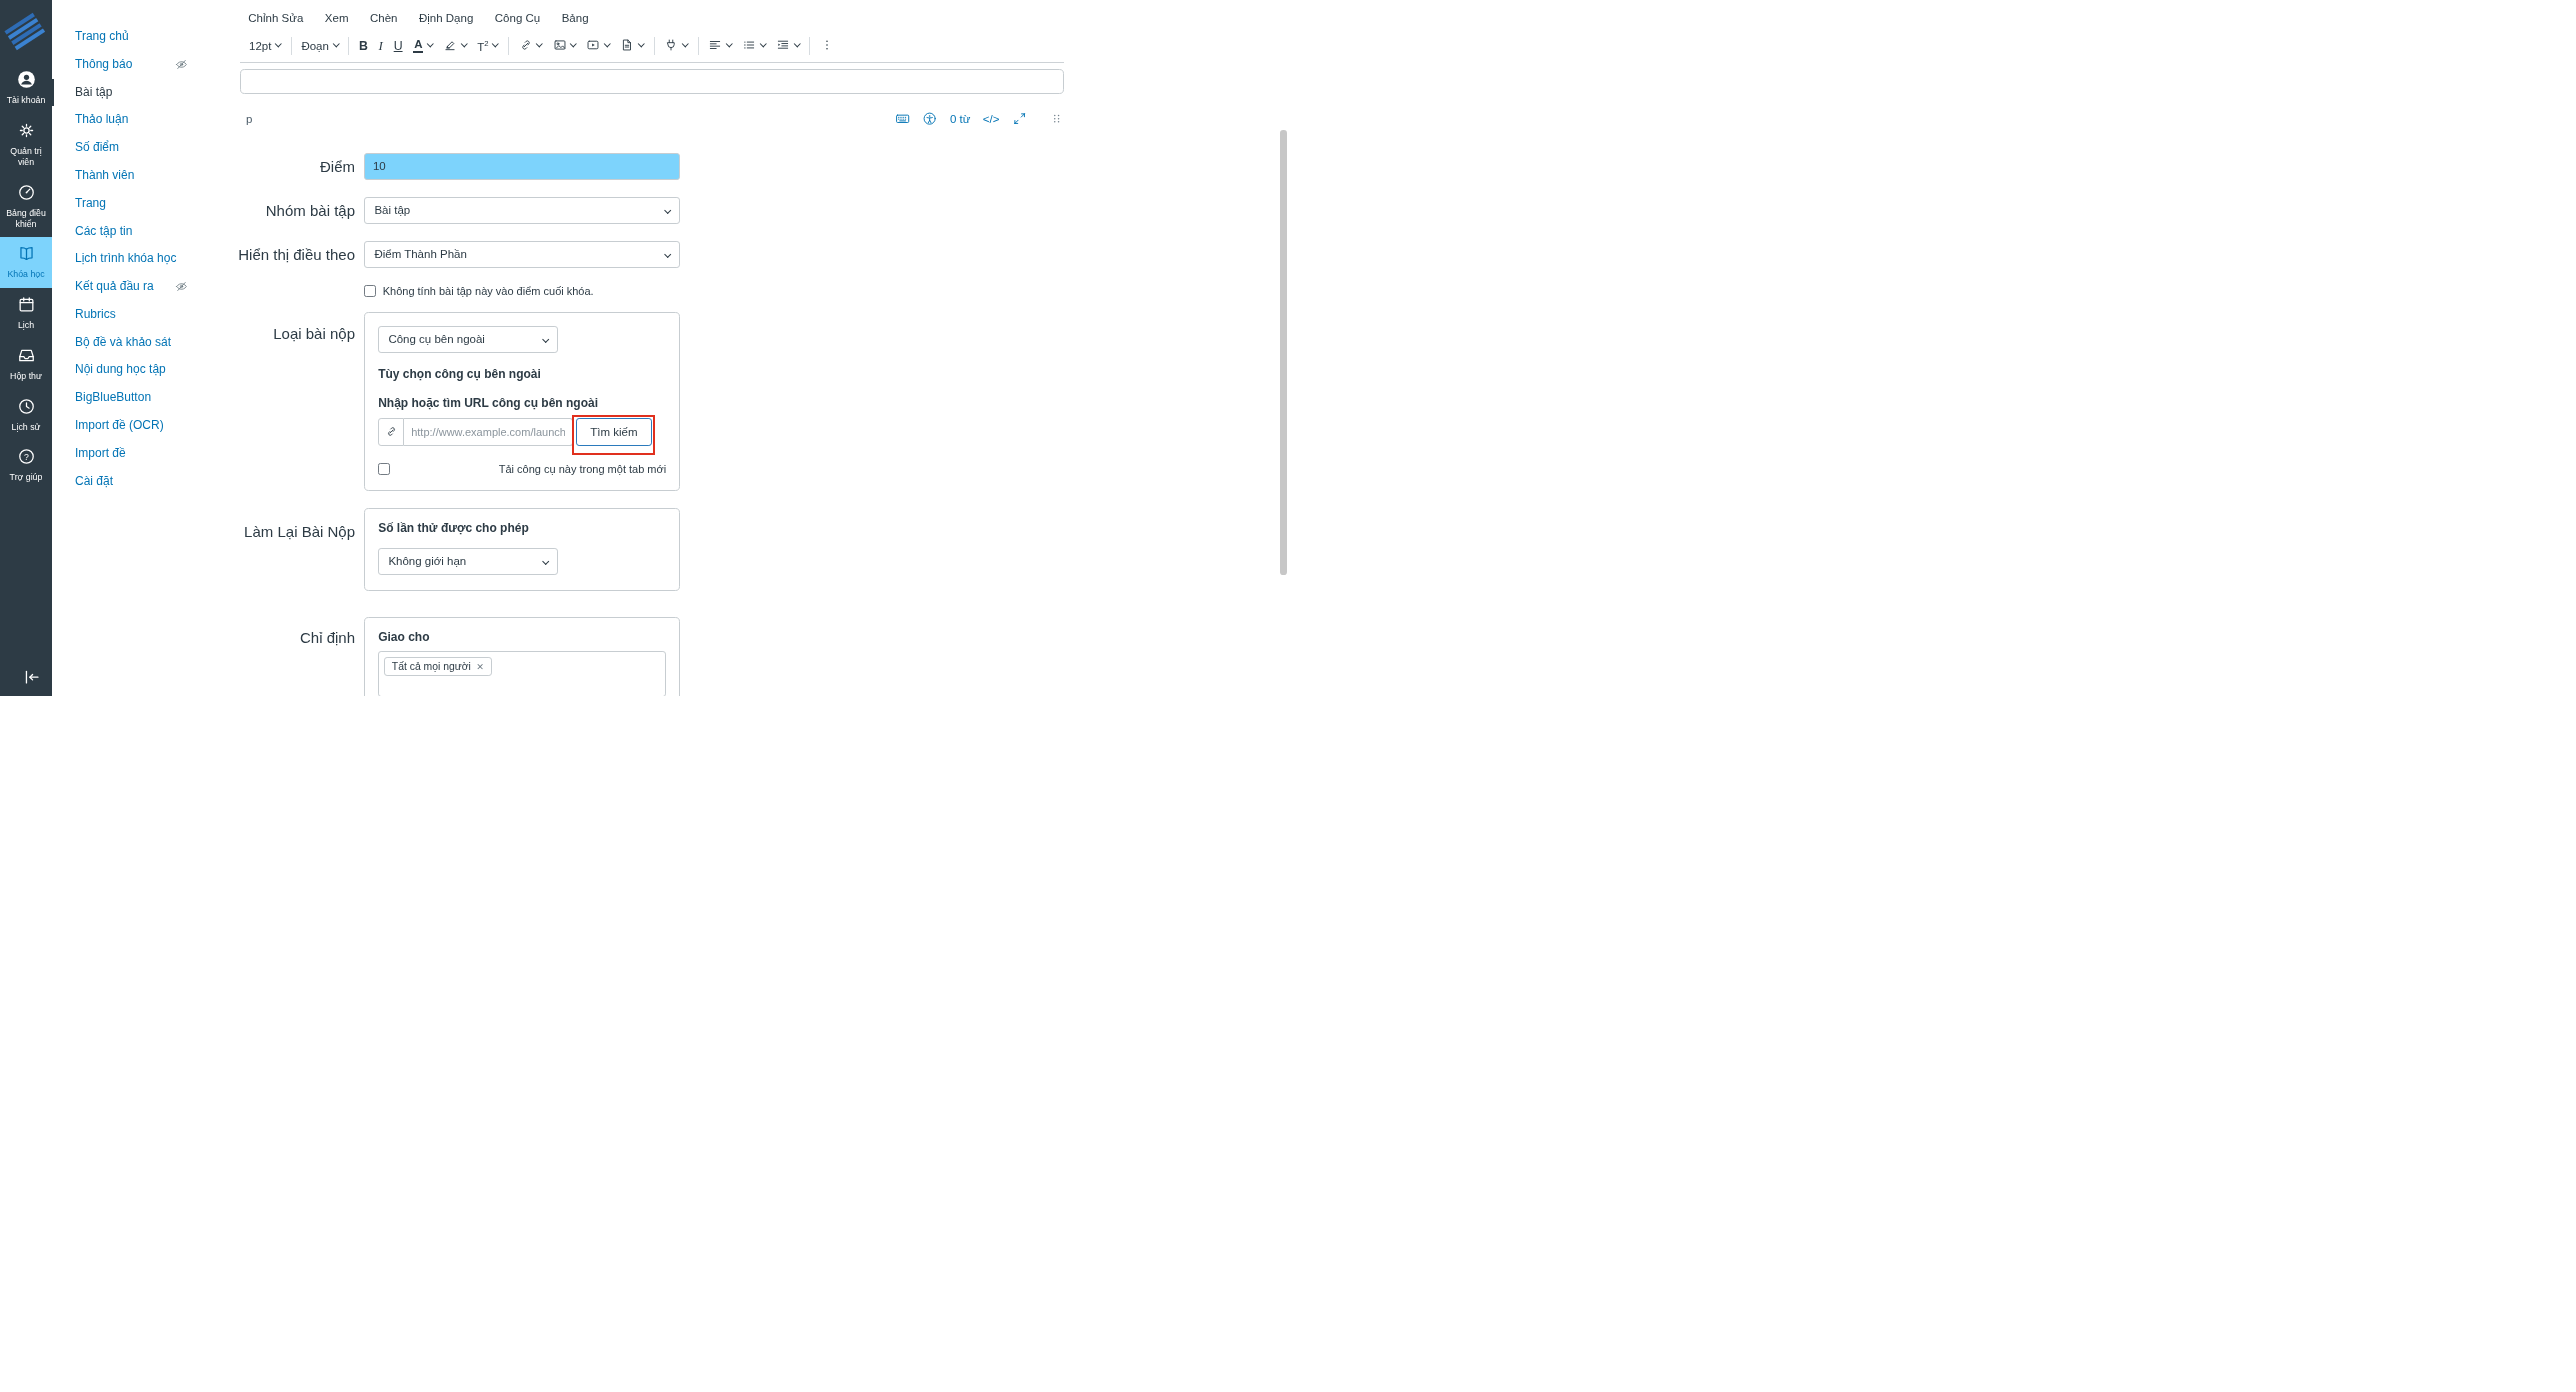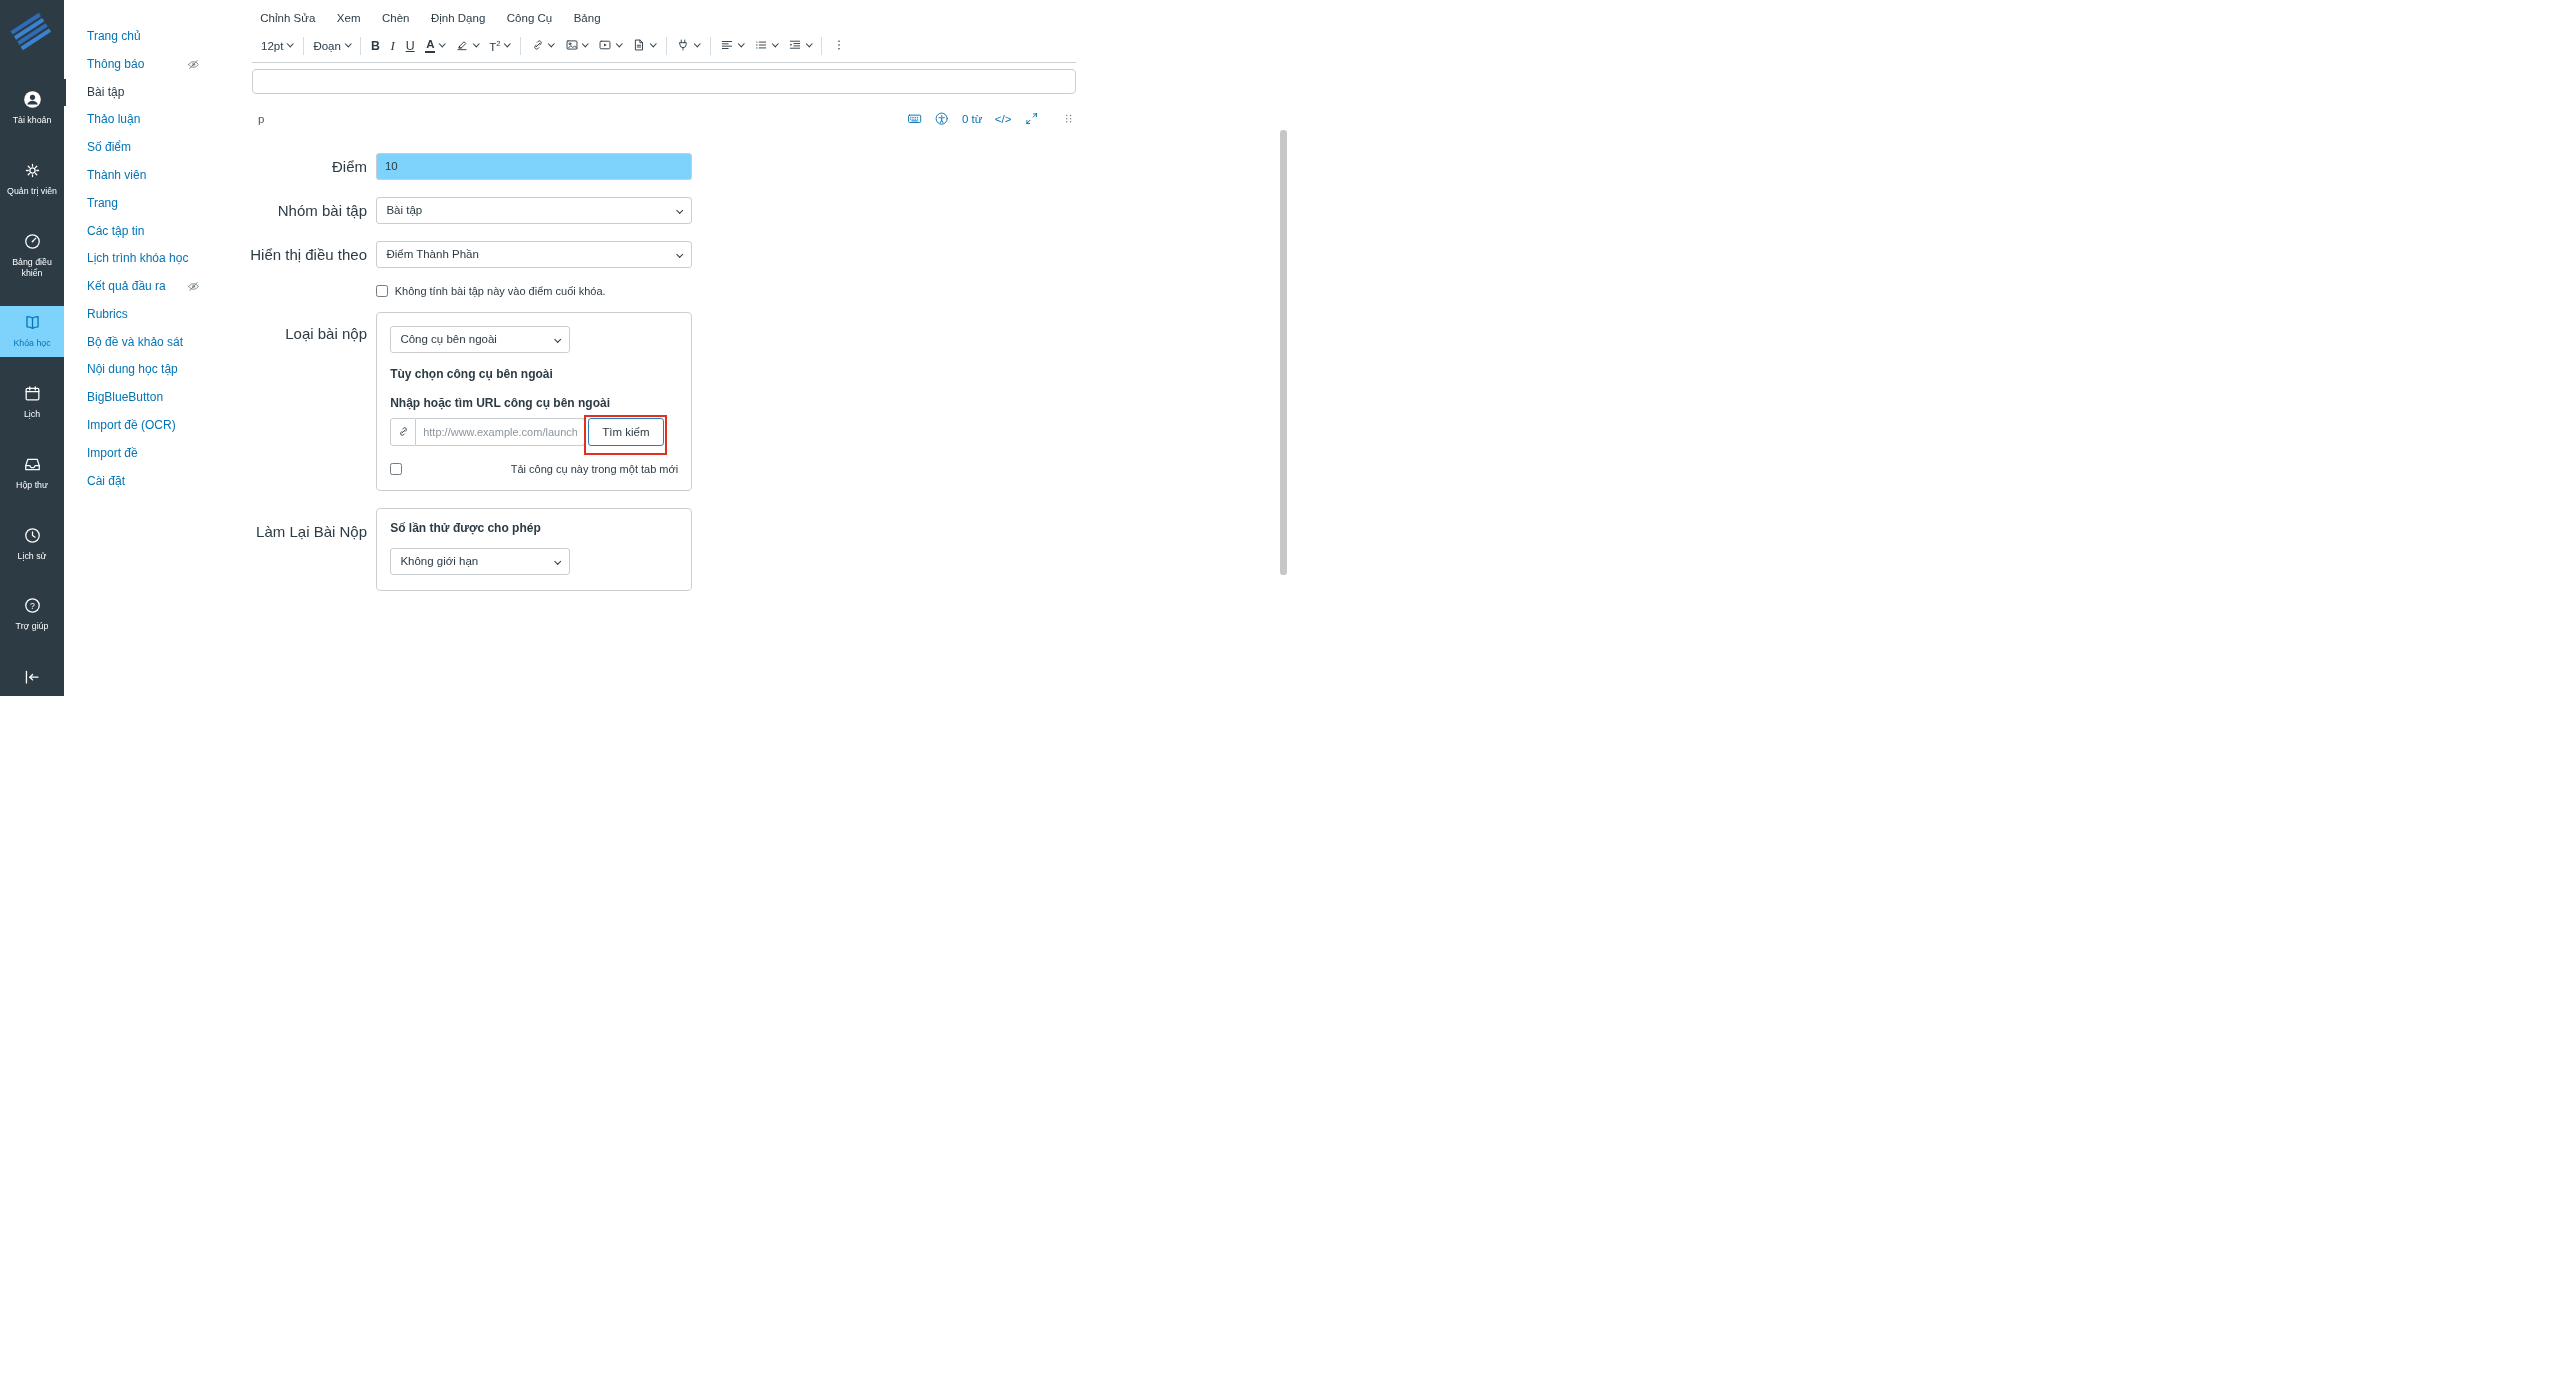--- a/index.html
+++ b/index.html
@@ -10,22 +10,22 @@
     --muted:#6B7780;
     --annotation:#E0301E;
     --focus:#2B7ABC;
   }
   *{margin:0;padding:0;box-sizing:border-box;}
   html,body{width:1288px;height:696px;overflow:hidden;background:#fff;
     font-family:"Liberation Sans","DejaVu Sans",sans-serif;color:var(--ink);}
   .app{display:flex;width:1288px;height:696px;position:relative;}
 
   
-  .global-nav{width:64px;background:var(--nav-bg);display:flex;flex-direction:column;
-    align-items:stretch;flex-shrink:0;position:relative;z-index:5;gap:20px;}
+  .global-nav{width:52px;background:var(--nav-bg);display:flex;flex-direction:column;
+    align-items:stretch;flex-shrink:0;position:relative;z-index:5;}
   .gn-logo{height:63px;display:flex;align-items:center;justify-content:center;cursor:pointer;}
   .gn-item{display:flex;flex-direction:column;align-items:center;justify-content:center;
     color:#fff;padding:7px 1.5px 7.7px;cursor:pointer;text-align:center;}
   .gn-item svg{width:19px;height:19px;stroke:#fff;fill:none;stroke-width:1.6;
     stroke-linecap:round;stroke-linejoin:round;}
   .gn-item .gn-label{font-size:8.8px;margin-top:3.1px;line-height:1.25;}
   .gn-item.active{background:#7dd3fc;color:var(--accent);}
   .gn-item.active svg{stroke:var(--accent);}
   .gn-collapse{position:absolute;bottom:9.2px;left:0;width:64px;display:flex;justify-content:center;cursor:pointer;}
   .gn-collapse svg{width:18.4px;height:18.4px;stroke:#fff;fill:none;stroke-width:1.7;stroke-linecap:round;stroke-linejoin:round;}
@@ -518,19 +518,31 @@
         <span class="f-label top" style="padding-top:15.3px;">Làm Lại Bài Nộp</span>
         <div class="card">
           <div class="card-title">Số lần thử được cho phép</div>
           <div class="select sm-select mt16">
             <span>Không giới hạn</span>
             <span class="sel-chev"></span>
           </div>
         </div>
       </div>
 
+      <div class="form-row">
+        <span class="f-label top">Chỉ định</span>
+        <div class="card">
+          <div class="card-title">Giao cho</div>
+          <div class="assign-input">
+            <span class="token">
+              <span>Tất cả mọi người</span>
+              <span class="x">✕</span>
+            </span>
+          </div>
+        </div>
+      </div>
 
     </div>
   </main>
 
   <div class="scrollbar-thumb"></div>
 </div>
 
 
 </body></html>

